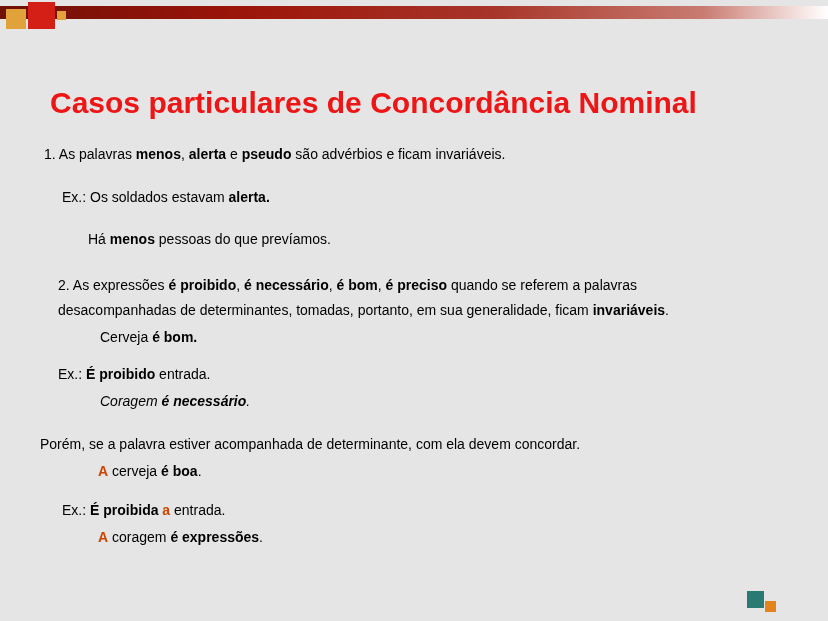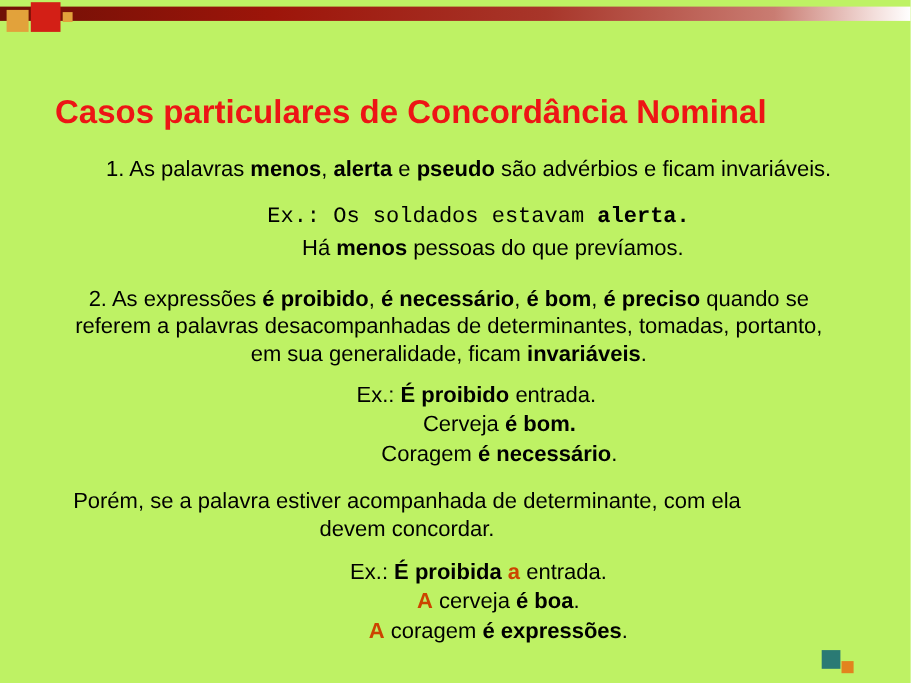--- a/index.html
+++ b/index.html
@@ -1,20 +1,20 @@
 <!DOCTYPE html>
 <html><head>
 <meta charset="utf-8">
 <style>
   html, body { margin: 0; padding: 0; background: #ffffff; }
   .slide {
     position: relative;
     width: 828px;
     height: 621px;
-    background: #bef264;
+    background: #e5e5e5;
     overflow: hidden;
     font-family: "Liberation Sans", sans-serif;
   }
   
   .top-bar {
     position: absolute;
     left: 0; top: 6px;
     width: 100%; height: 13px;
     background: linear-gradient(to right,
       #701006 0%, #9d150a 30%, #a8362a 60%, #c97c72 85%, #f3dedb 96%, #ffffff 100%);
@@ -31,33 +31,32 @@
     left: 50px; top: 66px;
     font-size: 30px;
     font-weight: bold;
     white-space: nowrap;
   }
 
   .body-text {
     position: absolute;
     left: 0; top: 128px;
     width: 828px;
-    font-size: 20px;
+    font-size: 14px;
     line-height: 25px;
     color: #000000;
-    text-align: center;
   }
   .para { margin: 0; }
   .p1   { margin: 14px 20px 0 44px; }
-  .ex1a { margin: 18px 20px 0 62px; font-family: Liberation Mono, monospace; }
-  .ex1b { margin: 4px 20px 0 88px; }
+  .ex1a { margin: 18px 20px 0 62px; }
+  .ex1b { margin: 17px 20px 0 88px; }
   .p2   { margin: 21px 16px 0 58px; max-width: 700px; }
   .ex2a { margin: 12px 20px 0 58px; }
   .ex2b { margin: 2px  20px 0 100px; }
-  .ex2c { margin: 2px 20px 16px 100px; }
+  .ex2c { margin: 2px 20px 16px 100px; font-style: italic; }
   .p3   { margin: 18px 20px 0 40px; max-width: 660px; }
   .ex3a { margin: 14px 20px 0 62px; }
   .ex3b { margin: 2px  20px 0 98px; }
   .ex3c { margin: 2px  20px 0 98px; }
 </style>
 </head>
 <body>
 
 <div class="slide">
 
@@ -66,25 +65,25 @@
   <div class="sq sq-red" style="background: rgb(211, 31, 22);"></div>
   <div class="sq sq-gold-small" style="background: rgb(226, 162, 59);"></div>
 
   <h1 class="title" style="color: rgb(237, 21, 21);">Casos particulares de Concordância Nominal</h1>
 
   <div class="body-text">
     <p class="para p1"><span>1. As palavras  </span><span style="font-weight: bold;">menos</span><span>, </span><span style="font-weight: bold;">alerta</span><span> e  </span><span style="font-weight: bold;">pseudo</span><span> são advérbios e ficam invariáveis.</span></p>
     <p class="para ex1a"><span>Ex.: Os soldados estavam </span><span style="font-weight: bold;">alerta.</span></p>
     <p class="para ex1b"><span>Há </span><span style="font-weight: bold;">menos</span><span> pessoas do que prevíamos.</span></p>
     <p class="para p2"><span>2. As expressões </span><span style="font-weight: bold;">é proibido</span><span>, </span><span style="font-weight: bold;">é necessário</span><span>, </span><span style="font-weight: bold;">é bom</span><span>, </span><span style="font-weight: bold;">é preciso</span><span> quando se referem a palavras desacompanhadas de determinantes, tomadas, portanto, em sua generalidade, ficam </span><span style="font-weight: bold;">invariáveis</span><span>.</span></p>
+    <p class="para ex2b"><span>Cerveja </span><span style="font-weight: bold;">é bom.</span></p>
     <p class="para ex2a"><span>Ex.: </span><span style="font-weight: bold;">É proibido</span><span> entrada.</span></p>
-    <p class="para ex2b"><span>Cerveja </span><span style="font-weight: bold;">é bom.</span></p>
     <p class="para ex2c"><span>Coragem </span><span style="font-weight: bold;">é necessário</span><span>.</span></p>
     <p class="para p3"><span>Porém, se a palavra estiver acompanhada de determinante, com ela devem concordar.</span></p>
+    <p class="para ex3b"><span style="font-weight: bold; color: rgb(204, 68, 0);">A</span><span> cerveja </span><span style="font-weight: bold;">é boa</span><span>.</span></p>
     <p class="para ex3a"><span>Ex.: </span><span style="font-weight: bold;">É proibida</span><span> </span><span style="font-weight: bold; color: rgb(204, 68, 0);">a</span><span> entrada.</span></p>
-    <p class="para ex3b"><span style="font-weight: bold; color: rgb(204, 68, 0);">A</span><span> cerveja </span><span style="font-weight: bold;">é boa</span><span>.</span></p>
     <p class="para ex3c"><span style="font-weight: bold; color: rgb(204, 68, 0);">A</span><span> coragem </span><span style="font-weight: bold;">é expressões</span><span>.</span></p>
   </div>
 
   <div class="sq sq-teal" style="background: rgb(42, 122, 116);"></div>
   <div class="sq sq-orange" style="background: rgb(226, 131, 30);"></div>
 
 </div>
 
 </body></html>

